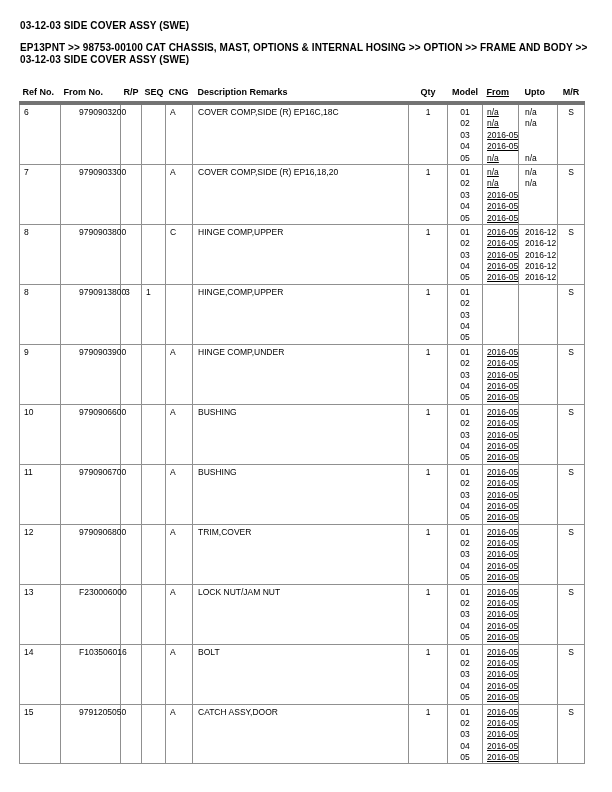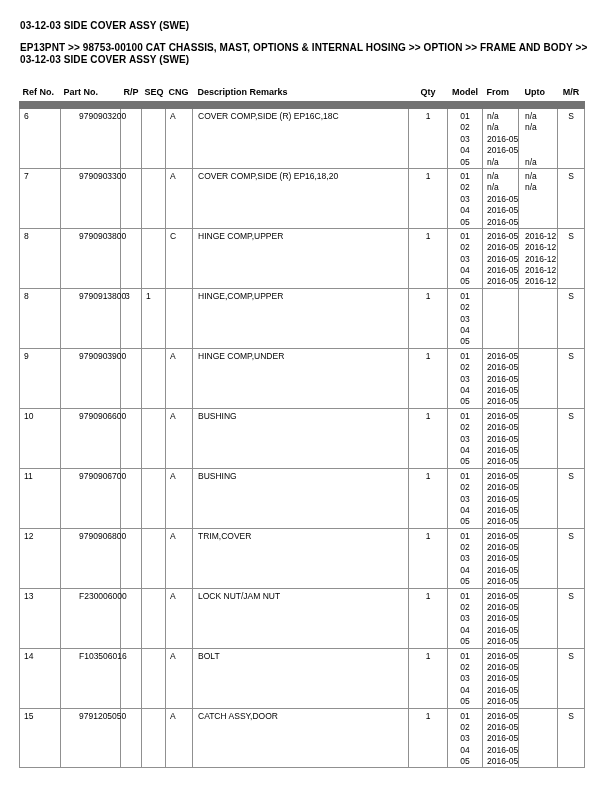--- a/index.html
+++ b/index.html
@@ -13,38 +13,38 @@
     font-size:10px; font-weight:bold; letter-spacing:0.1px;
   }
   .breadcrumb {
     position:absolute; left:20px; top:42px; width:576px;
     font-size:10px; font-weight:bold; line-height:12px; letter-spacing:0.1px;
   }
   table.parts {
     position:absolute; left:19px; top:87px; width:565px;
     border-collapse:collapse; table-layout:fixed;
   }
-  thead tr { border-bottom:8px solid #737373; }
+  thead tr { border-bottom:4px solid #737373; }
   th {
     font-size:9px; font-weight:bold; text-align:left;
     vertical-align:bottom; padding:0 0 4px 3px; height:16px;
     white-space:nowrap; overflow:visible;
   }
   tbody td {
     border:1px solid #909090; vertical-align:top;
     font-size:8.5px; line-height:11.4px;
     padding:2px 1px 0 4px; white-space:nowrap; overflow:visible;
   }
   tbody tr { height:57px; }
   td.c-part { padding-left:18px; }
   td.c-desc, th.c-desc { padding-left:5px;margin-left:47px; }
   th.c-qty, td.c-qty, th.c-model, td.c-model, th.c-mr, td.c-mr {
     text-align:center; padding-left:0; padding-right:0;
   }
-  th.c-from, td.c-from { padding-left:4px; }
+  th.c-from, td.c-from { padding-left:4px;text-decoration:underline; }
   th.c-upto, td.c-upto { padding-left:6px; }
   .ln { height:11.4px; }
 </style>
 </head>
 <body>
 
 <div class="page-title">03-12-03 SIDE COVER ASSY (SWE)</div>
 <div class="breadcrumb">EP13PNT &gt;&gt; 98753-00100 CAT CHASSIS, MAST, OPTIONS &amp; INTERNAL HOSING &gt;&gt; OPTION &gt;&gt; FRAME AND BODY &gt;&gt; 03-12-03 SIDE COVER ASSY (SWE)</div>
 
 <table class="parts">
@@ -57,21 +57,21 @@
       <col style="width:216px">
     <col style="width:39px">
       <col style="width:35px">
       <col style="width:36px">
     <col style="width:39px">
       <col style="width:27px">
   </colgroup>
   <thead>
     <tr id="head-row">
         <th class="c-ref">Ref No.</th>
-        <th class="c-part">Part No.</th>
+        <th class="c-part">From No.</th>
         <th class="c-rp">R/P</th>
         <th class="c-seq">SEQ</th>
         <th class="c-cng">CNG</th>
         <th class="c-desc">Description Remarks</th>
         <th class="c-qty">Qty</th>
         <th class="c-model">Model</th>
         <th class="c-from">From</th>
         <th class="c-upto">Upto</th>
         <th class="c-mr">M/R</th>
       </tr>

